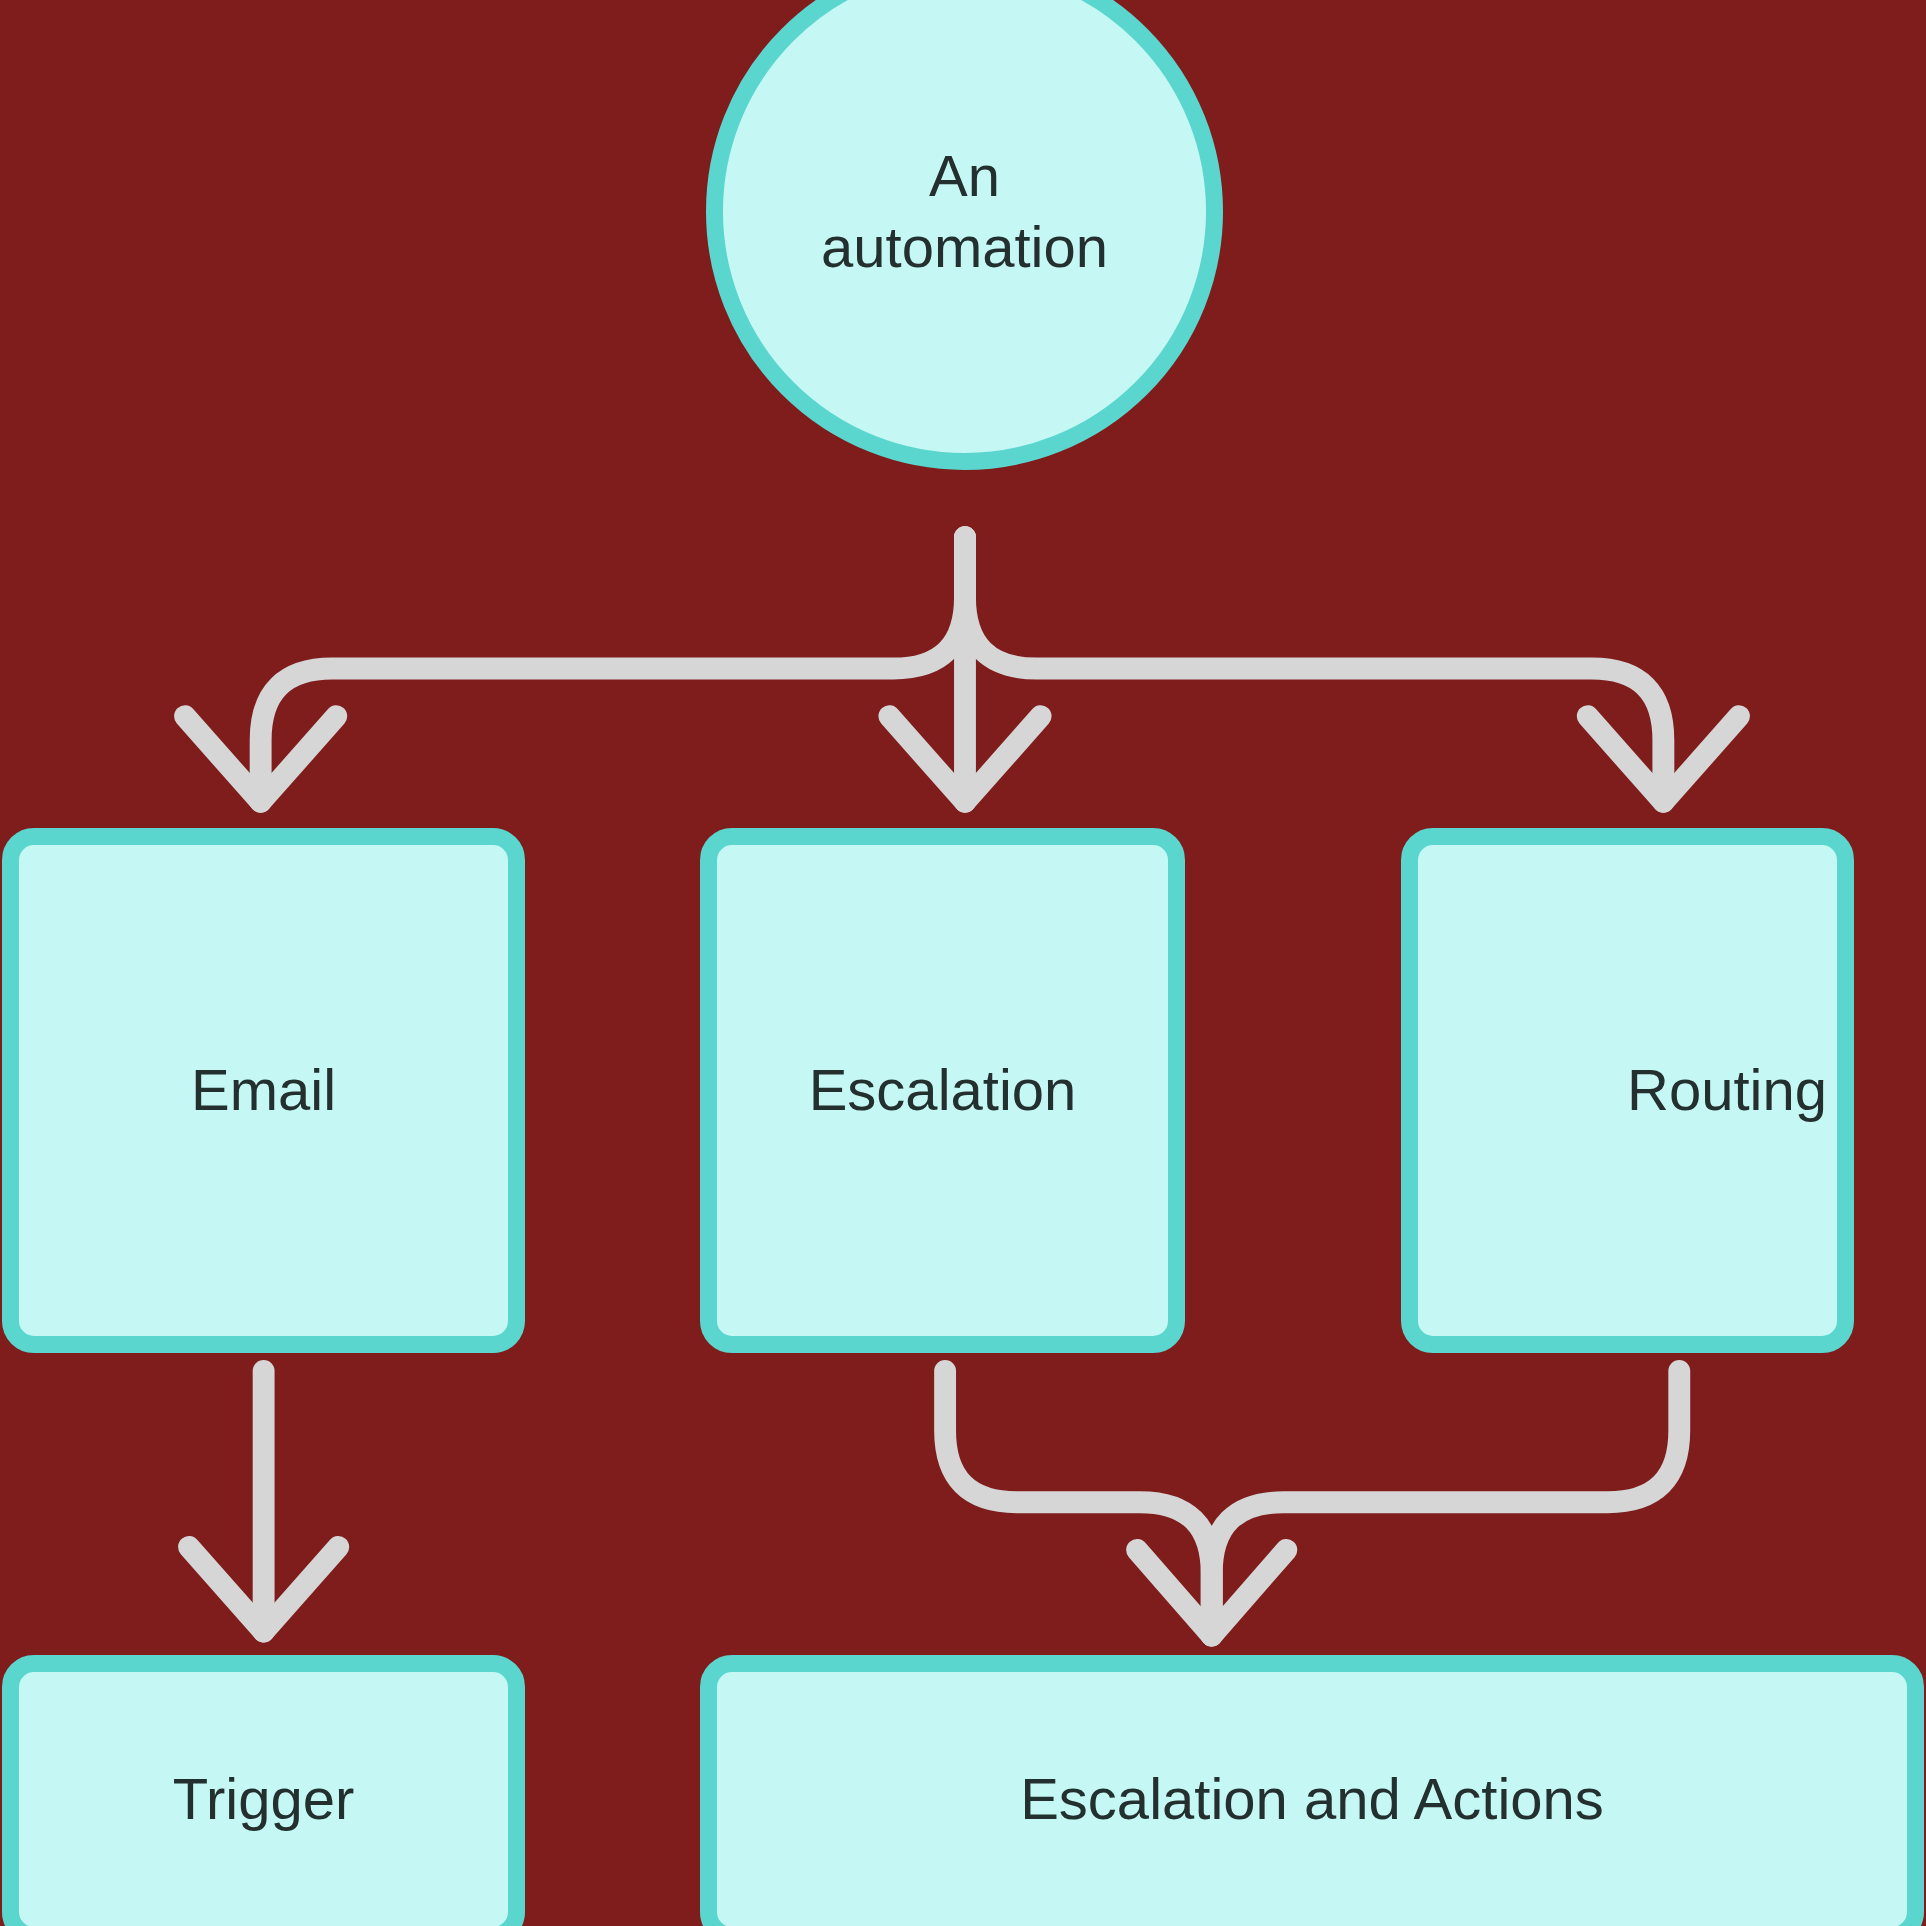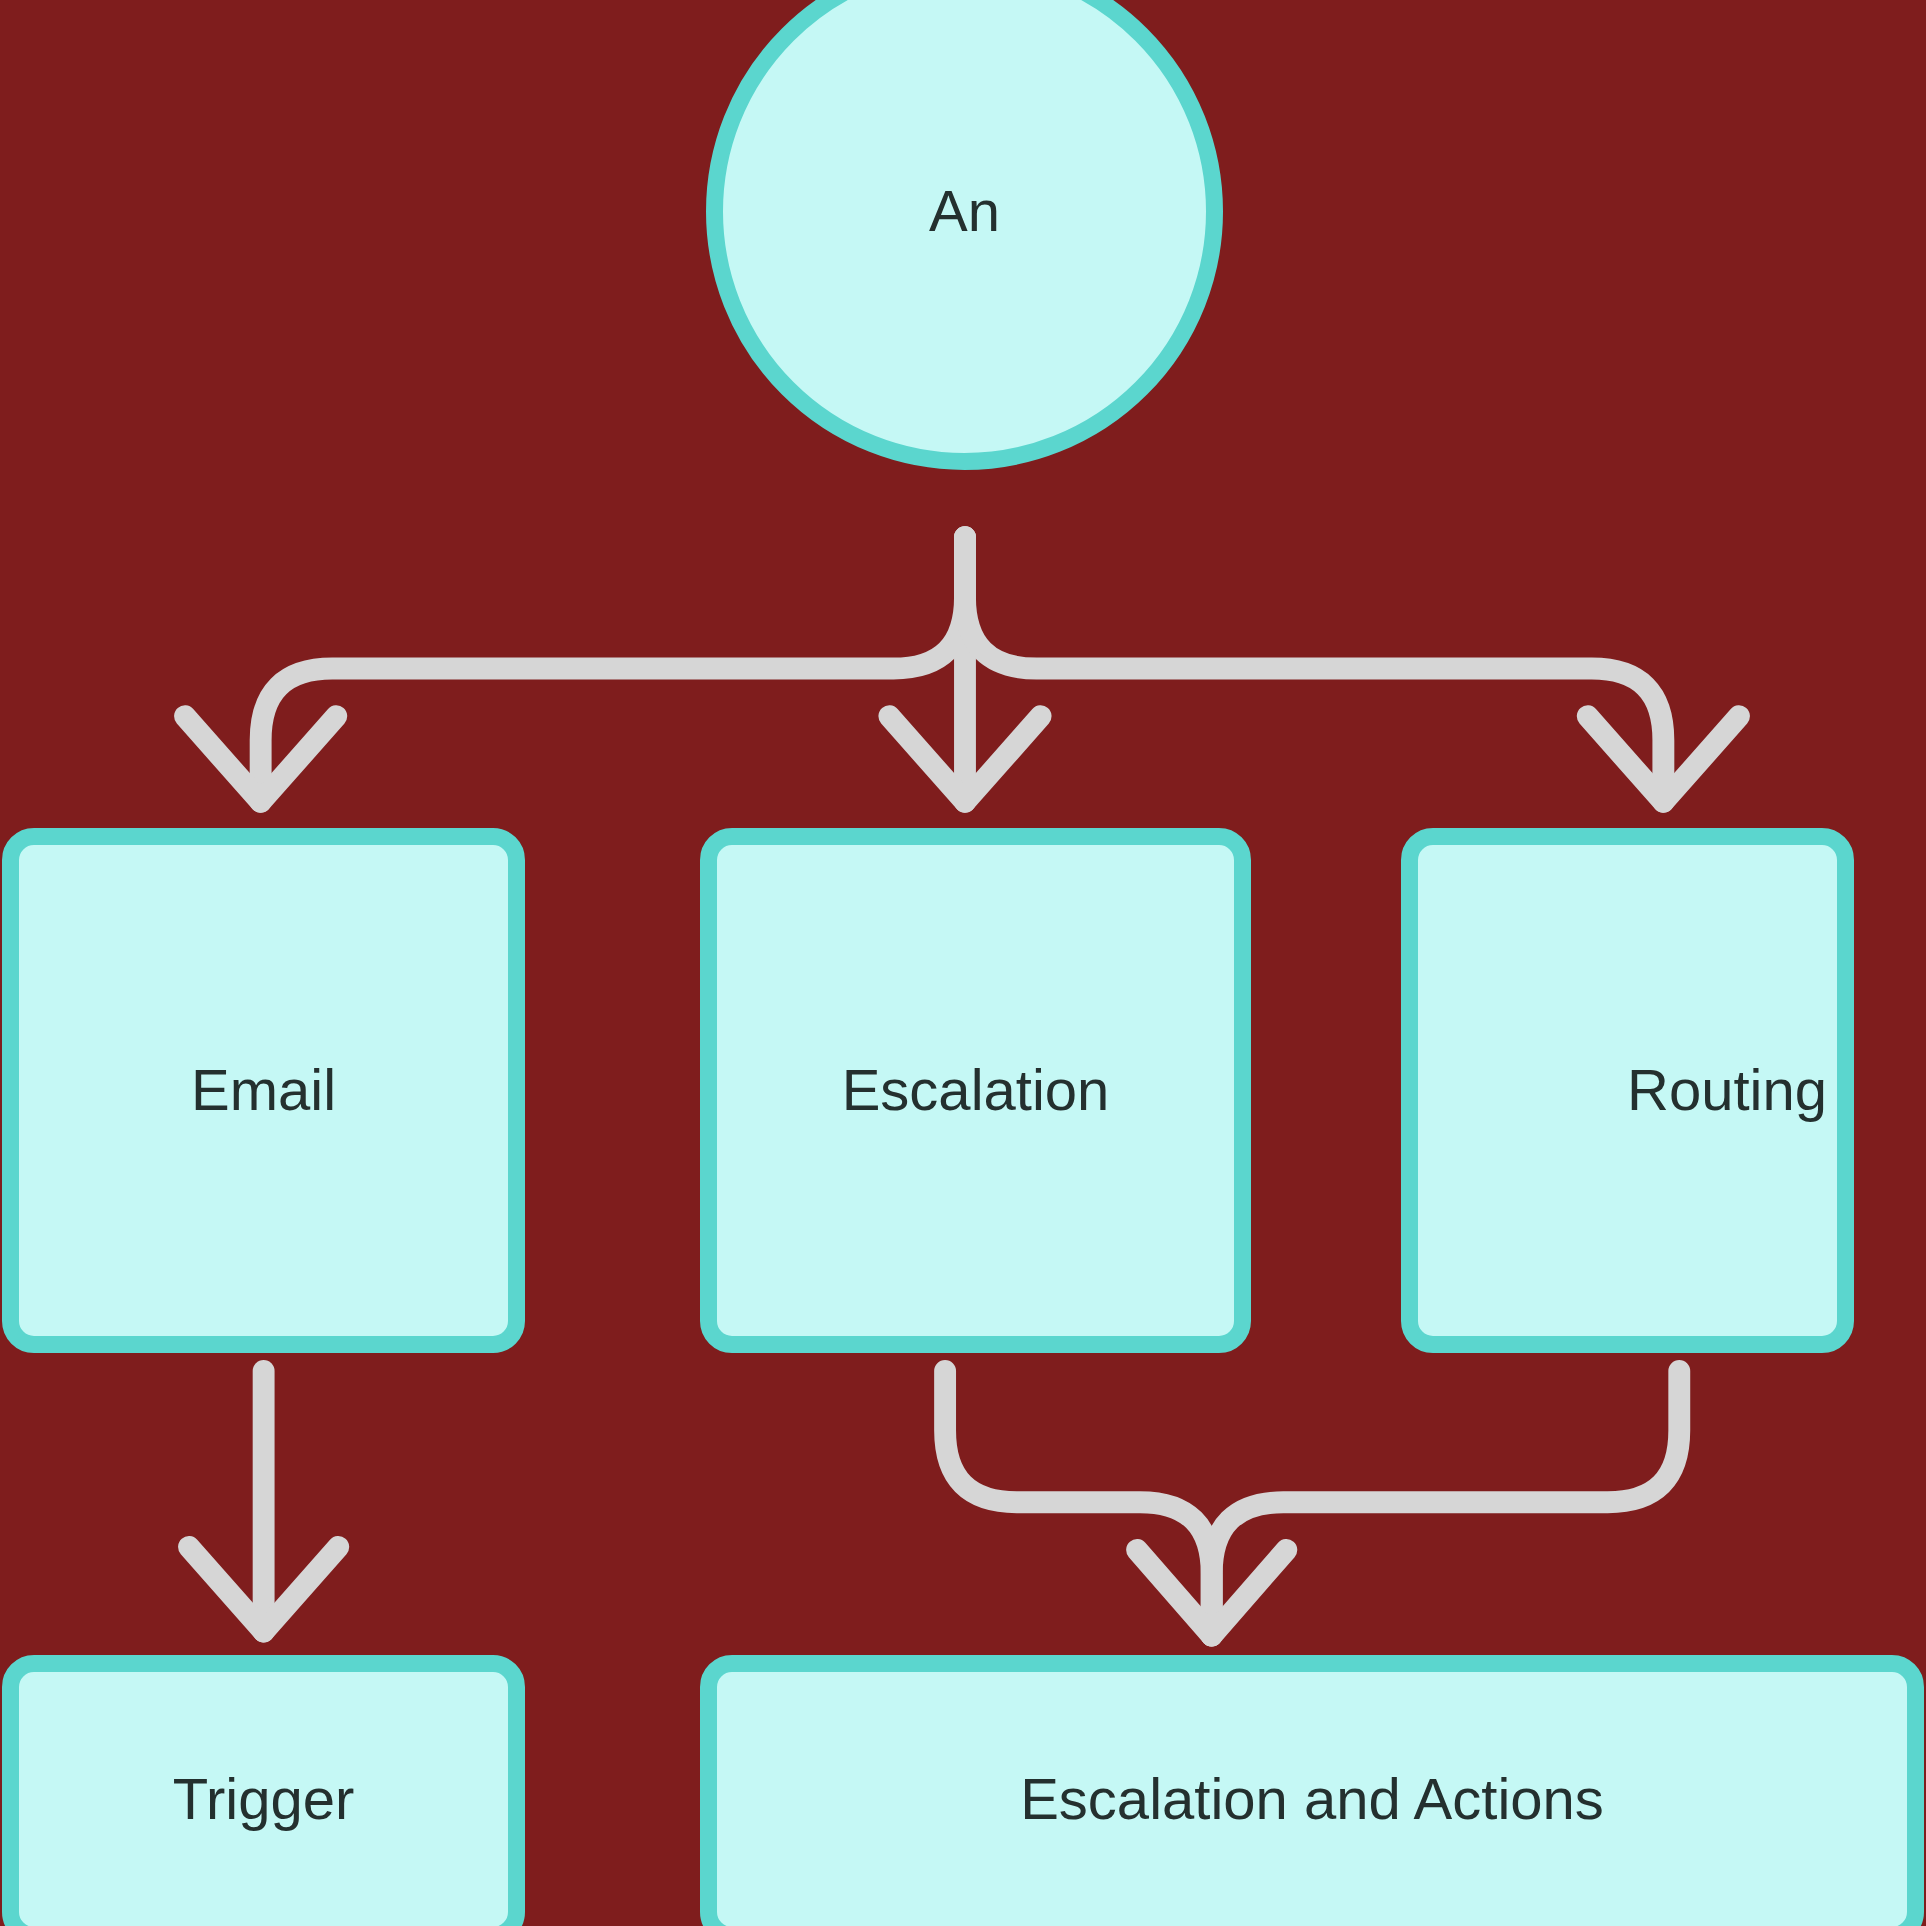--- a/index.html
+++ b/index.html
@@ -72,28 +72,28 @@
     <path d="M 265 1378 L 265 1640"></path>
     <path d="M 190 1555 L 265 1640 L 340 1555"></path>
 
     <path d="M 950 1378 L 950 1438 Q 950 1510 1022 1510 L 1146 1510 Q 1218 1510 1218 1582 L 1218 1644"></path>
 
     <path d="M 1688 1378 L 1688 1438 Q 1688 1510 1616 1510 L 1290 1510 Q 1218 1510 1218 1582 L 1218 1644"></path>
     <path d="M 1143 1558 L 1218 1644 L 1293 1558"></path>
   </svg>
 
   <div class="node node-circle" style="left:706px; top:-47px; width:517px; height:517px; font-size:58px;">
-    <span class="node-label"><span>An</span><br></span>
+    <span class="node-label"><span>An</span><br><span>automation</span></span>
   </div>
 
   <div class="node node-rect" style="left:2px; top:828px; width:523px; height:525px; font-size:58px;">
     <span class="node-label">Email</span>
   </div>
 
-  <div class="node node-rect" style="left:700px; top:828px; width:551px; height:525px; font-size:58px;">
+  <div class="node node-rect" style="left:700px; top:828px; width:485px; height:525px; font-size:58px;">
     <span class="node-label">Escalation</span>
   </div>
 
   <div class="node node-rect" style="left:1401px; top:828px; width:453px; height:525px; font-size:58px;justify-content:flex-end;">
     <span class="node-label">Routing</span>
   </div>
 
   <div class="node node-rect" style="left:2px; top:1655px; width:523px; height:289px; font-size:58px;">
     <span class="node-label">Trigger</span>
   </div>

